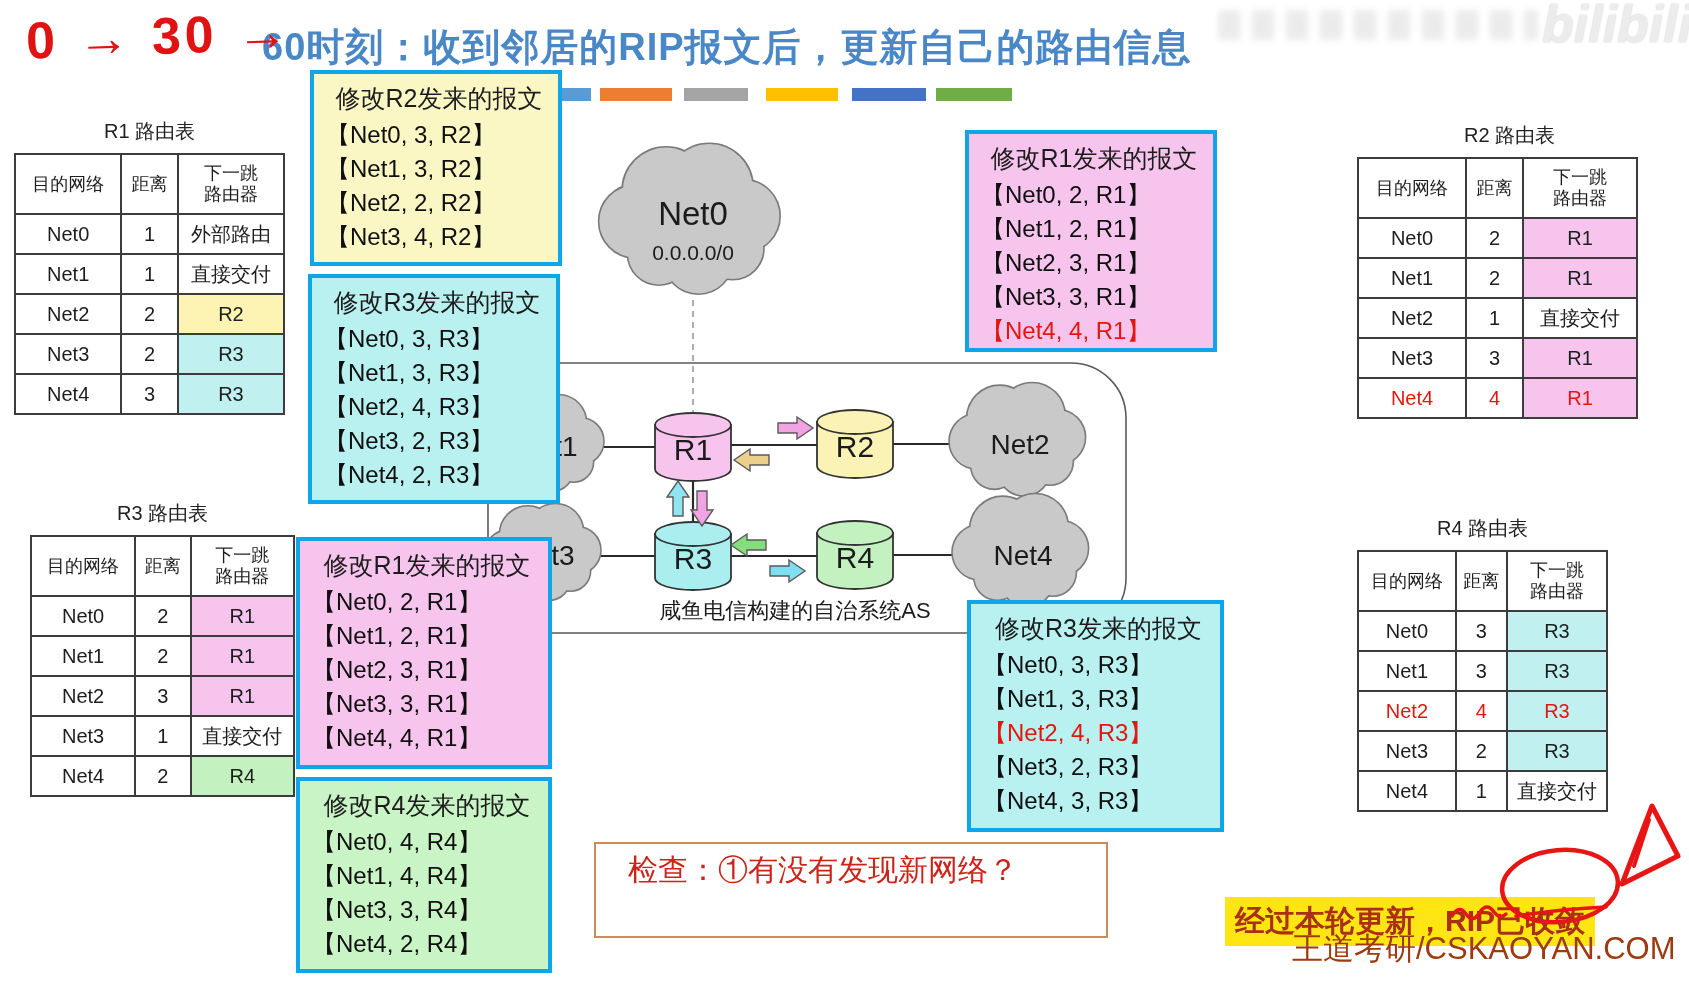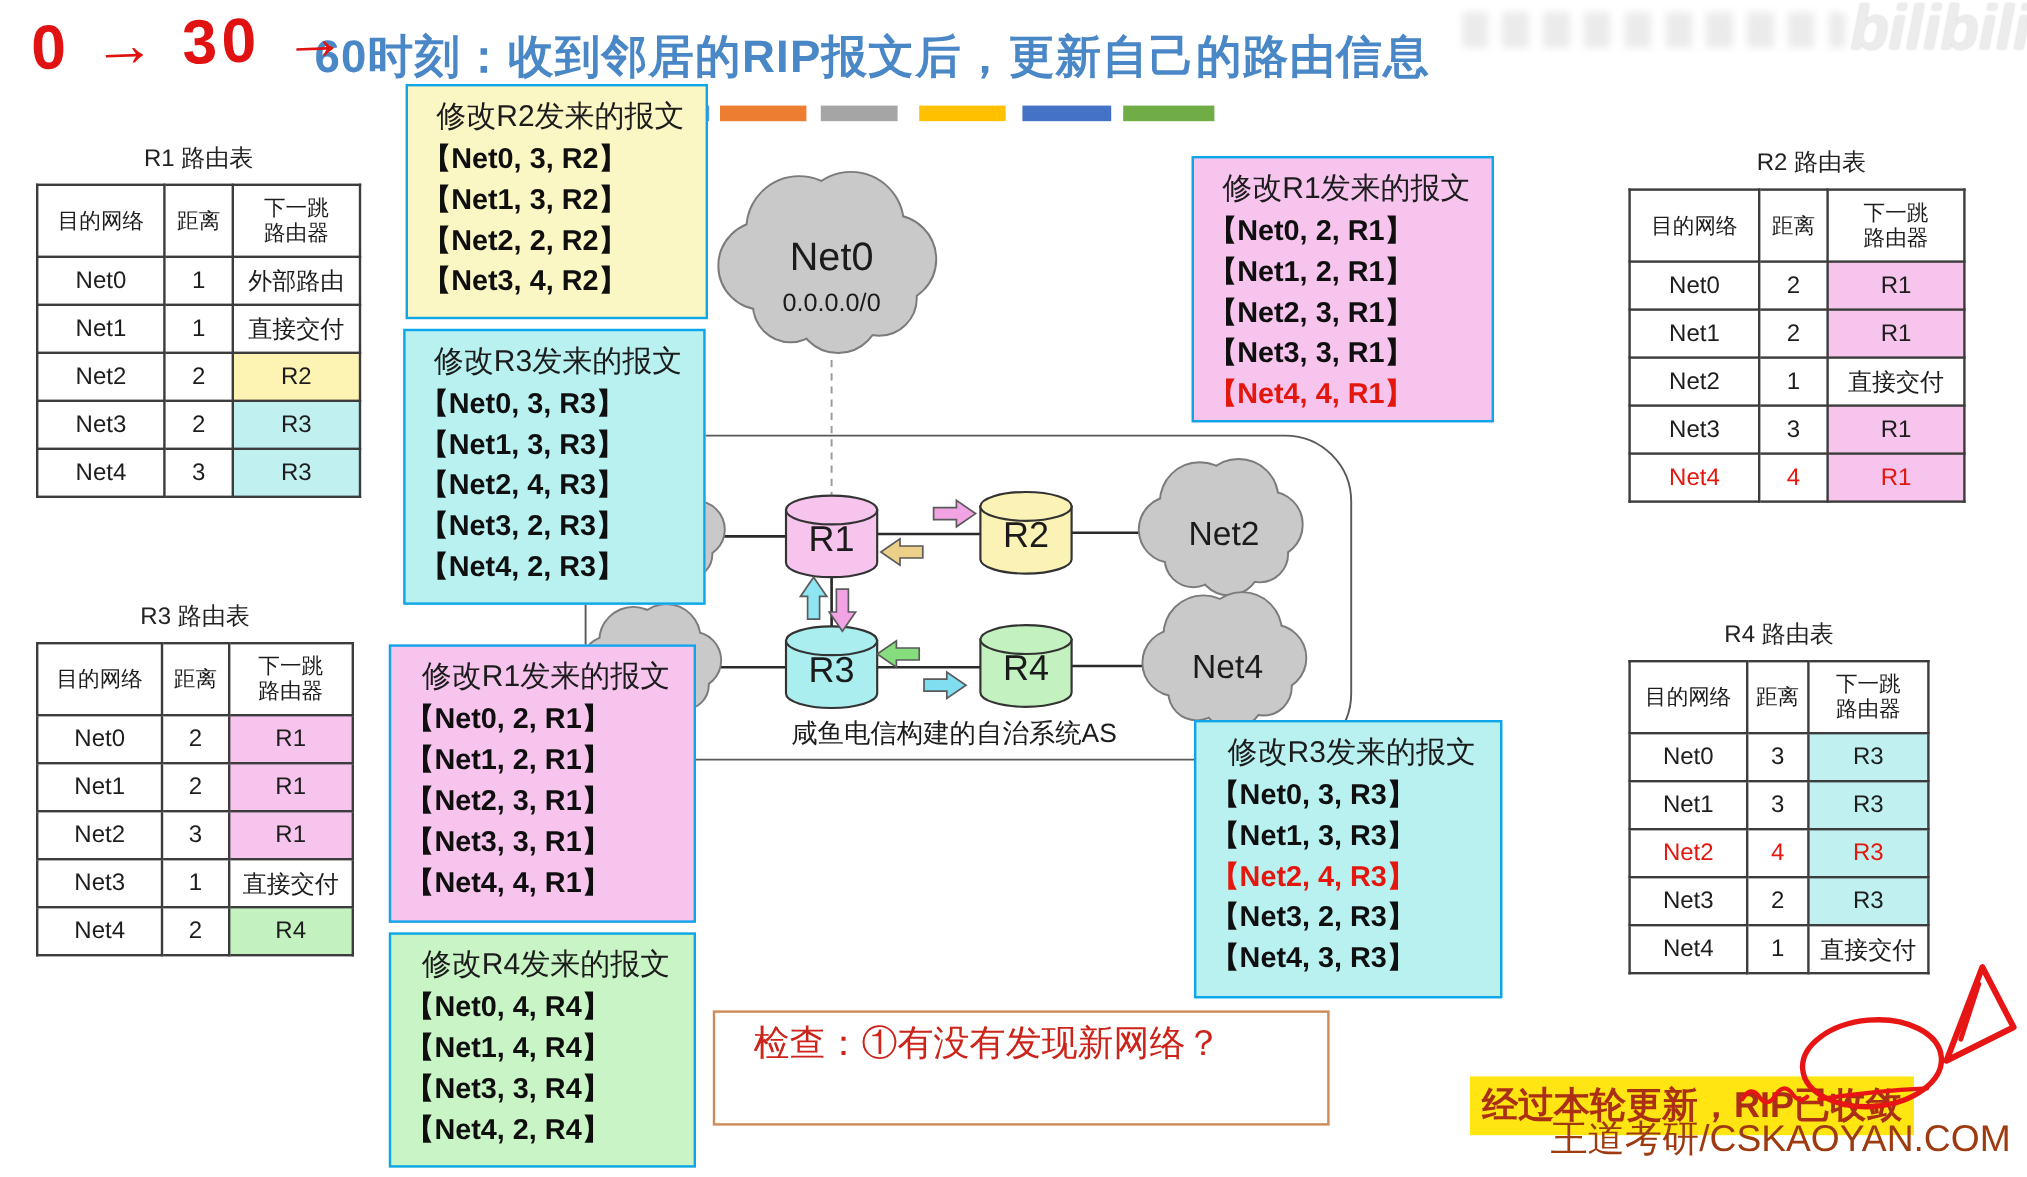--- a/index.html
+++ b/index.html
@@ -34,26 +34,26 @@
       font-size:20px;color:#1d1d1d;padding:0;}
   .hdr-row td{height:58px;font-size:18px;}
   .data-row td{height:38px;}
   .wL1{width:105px}.wL2{width:55px}.wL3{width:105px}
   .wR1{width:106px}.wR2{width:55px}.wR3{width:112px}
   .nexthop{white-space:pre-line;line-height:21px;}
   .bg-y{background:#fdf3b3}.bg-c{background:#c0f0f0}.bg-p{background:#f7c4ee}.bg-g{background:#c3f1bf}
   .red{color:#e3170d !important;}
 
   
-  .msgbox{position:absolute;z-index:5;border:2px solid #0ea5e9;box-sizing:border-box;
-      padding:8px 6px 6px 12px;margin-left:28px;}
+  .msgbox{position:absolute;z-index:5;border:4px solid #0ea5e9;box-sizing:border-box;
+      padding:8px 6px 6px 12px;}
   .bx-yellow{background:#fbf7c5}.bx-cyan{background:#b9f1f1}
   .bx-pink{background:#f7c4ee}.bx-green{background:#c9f4c5}
   .msg-title{font-size:25px;color:#1c1c1c;text-align:center;margin-bottom:3px;}
-  .msg-line{font-size:24px;line-height:34px;color:#0f0f0f;font-weight:700;}
+  .msg-line{font-size:24px;line-height:34px;color:#0f0f0f;font-weight:400;}
 
   
   svg.diagram{position:absolute;left:0;top:0;z-index:1;}
   .dlabel{position:absolute;transform:translate(-50%,-50%);z-index:2;color:#1b1b1b;white-space:nowrap;}
   .f33{font-size:33px}.f30{font-size:30px}.f28{font-size:28px}.f21{font-size:21px}.f22{font-size:22px}
 
   
   .check-box{position:absolute;left:594px;top:842px;width:514px;height:96px;z-index:5;
       border:2px solid #cd8b57;background:#fff;box-sizing:border-box;padding-top:4px;}
   .check-l1{font-size:30px;color:#cc241a;margin-left:32px;line-height:44px;white-space:nowrap;}
@@ -181,21 +181,21 @@
   <div class="bar b1"></div>
   <div class="bar b2"></div>
   <div class="bar b3"></div>
   <div class="bar b4"></div>
   <div class="bar b5"></div>
   <div class="bar b6"></div>
 
   <div class="wm-blur1"></div>
   <div class="wm-bili">bilibili</div>
 
-  <div class="tbl-wrap" style="left:30px;top:118px;width:271px">
+  <div class="tbl-wrap" style="left:14px;top:118px;width:271px">
     <div class="tbl-title">R1 路由表</div>
     <table class="rtable">
       <tbody>
           <tr class="hdr-row">
         <td class="wL1">目的网络</td>
         <td class="wL2">距离</td>
         <td class="wL3 nexthop">下一跳
 路由器</td>
       </tr>
       <tr class="data-row">

